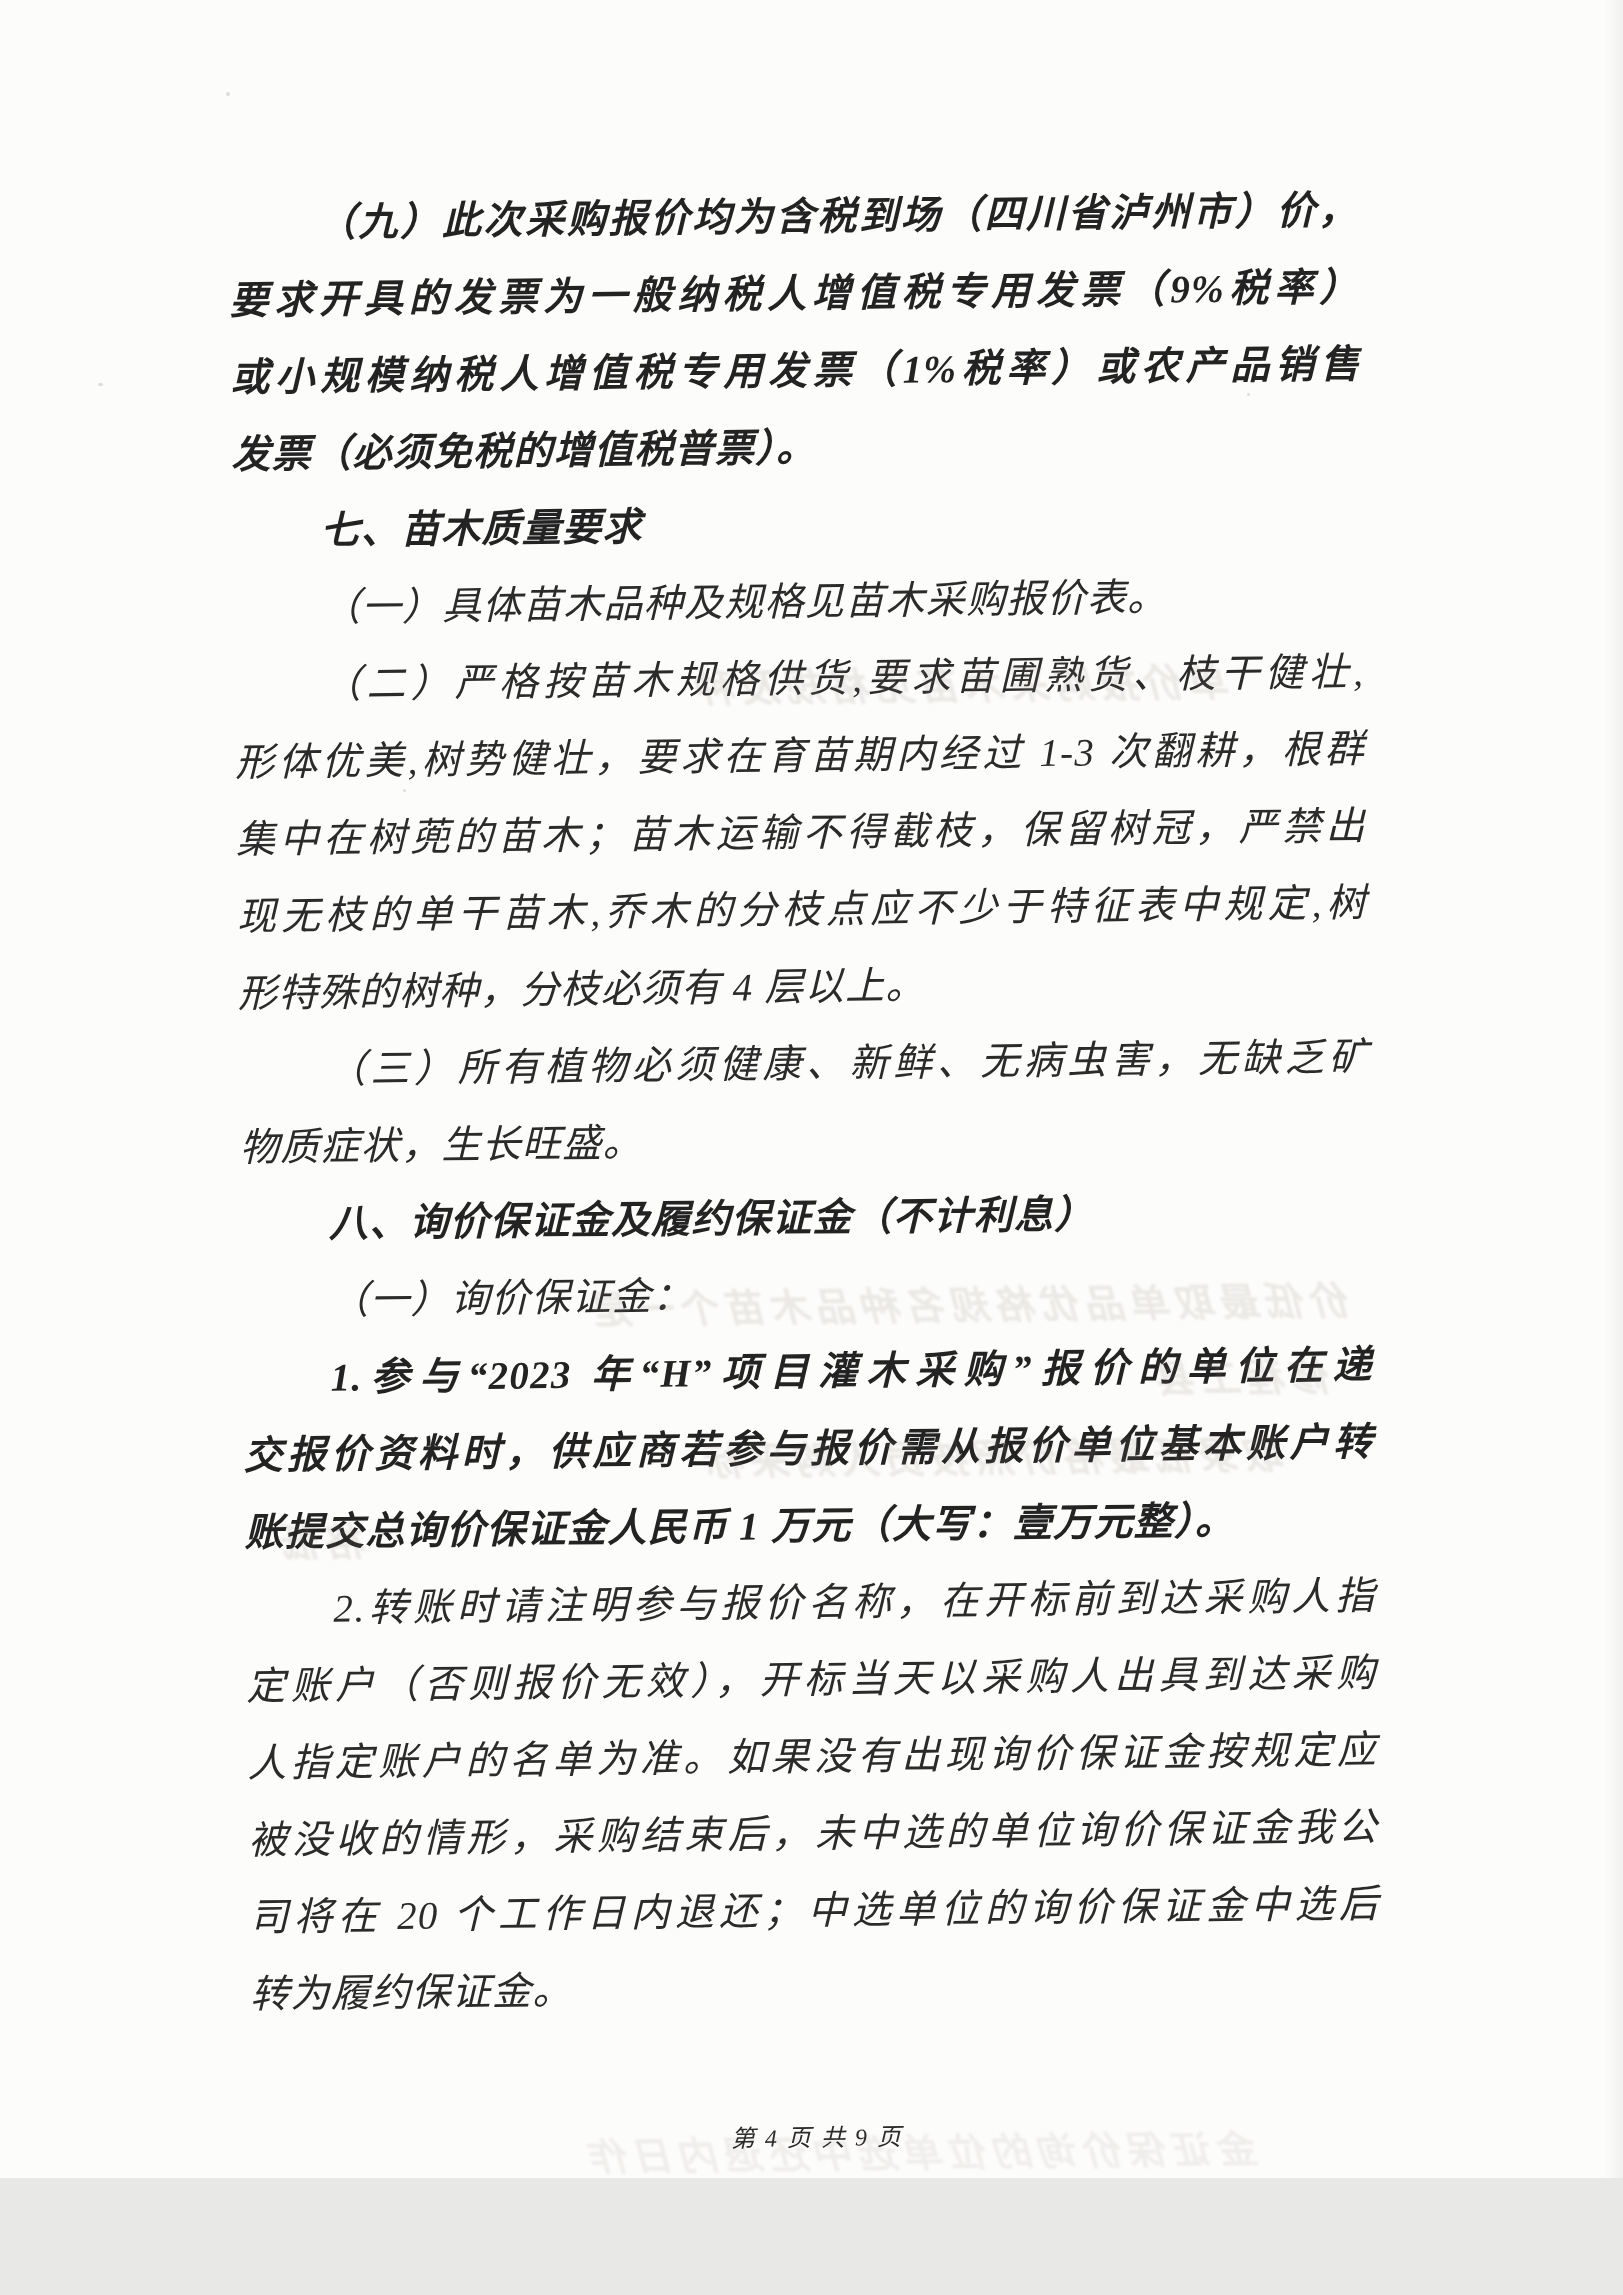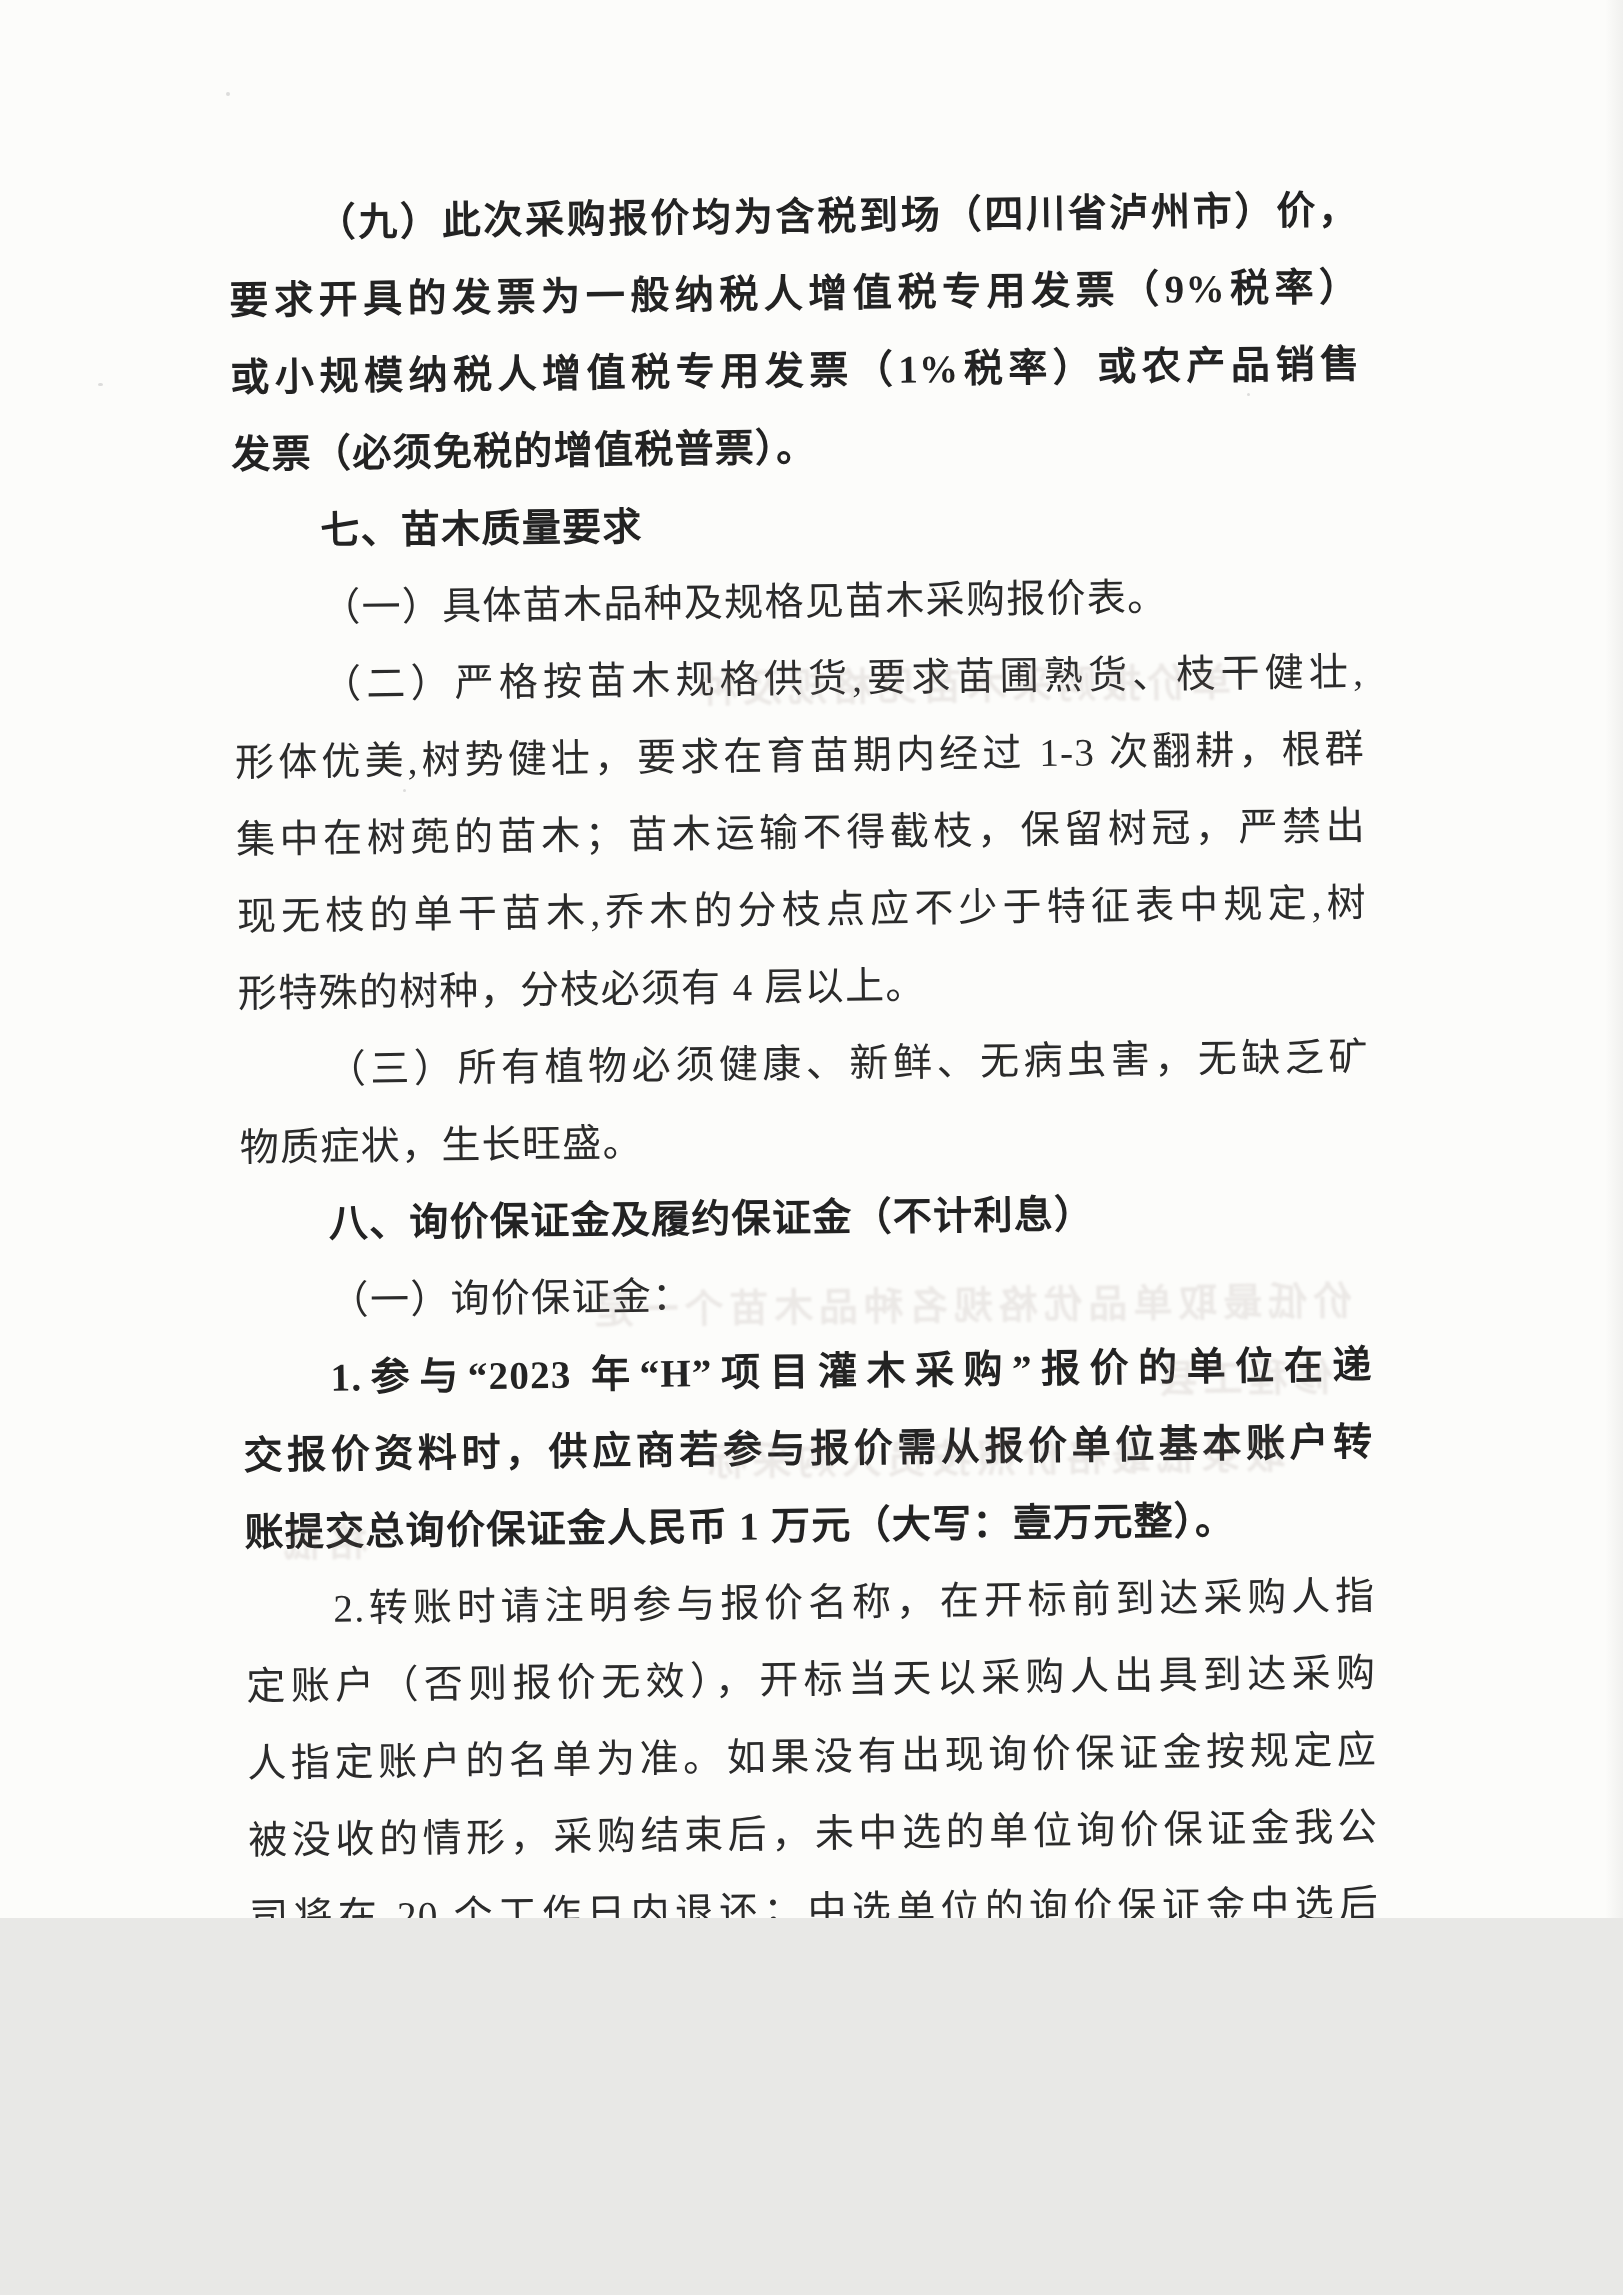--- a/index.html
+++ b/index.html
@@ -3,23 +3,24 @@
 <meta charset="utf-8">
 <style>
   html,body{margin:0;padding:0;}
   body{
     width:1623px;height:2295px;
     background:#e8e8e6;
     font-family:"Liberation Serif","DejaVu Serif",serif;
   }
   .page{
     position:relative;
-    width:1623px;height:1918px;
+    width:1623px;height:2178px;
     background:#fcfcfa;
     overflow:hidden;
+    font-style:italic;
   }
   
   .content{
     position:absolute;
     left:240px;top:178px;
     width:1130px;
     transform:rotate(-0.7deg);
     transform-origin:50% 982px;
     color:#2b2b2b;
   }

